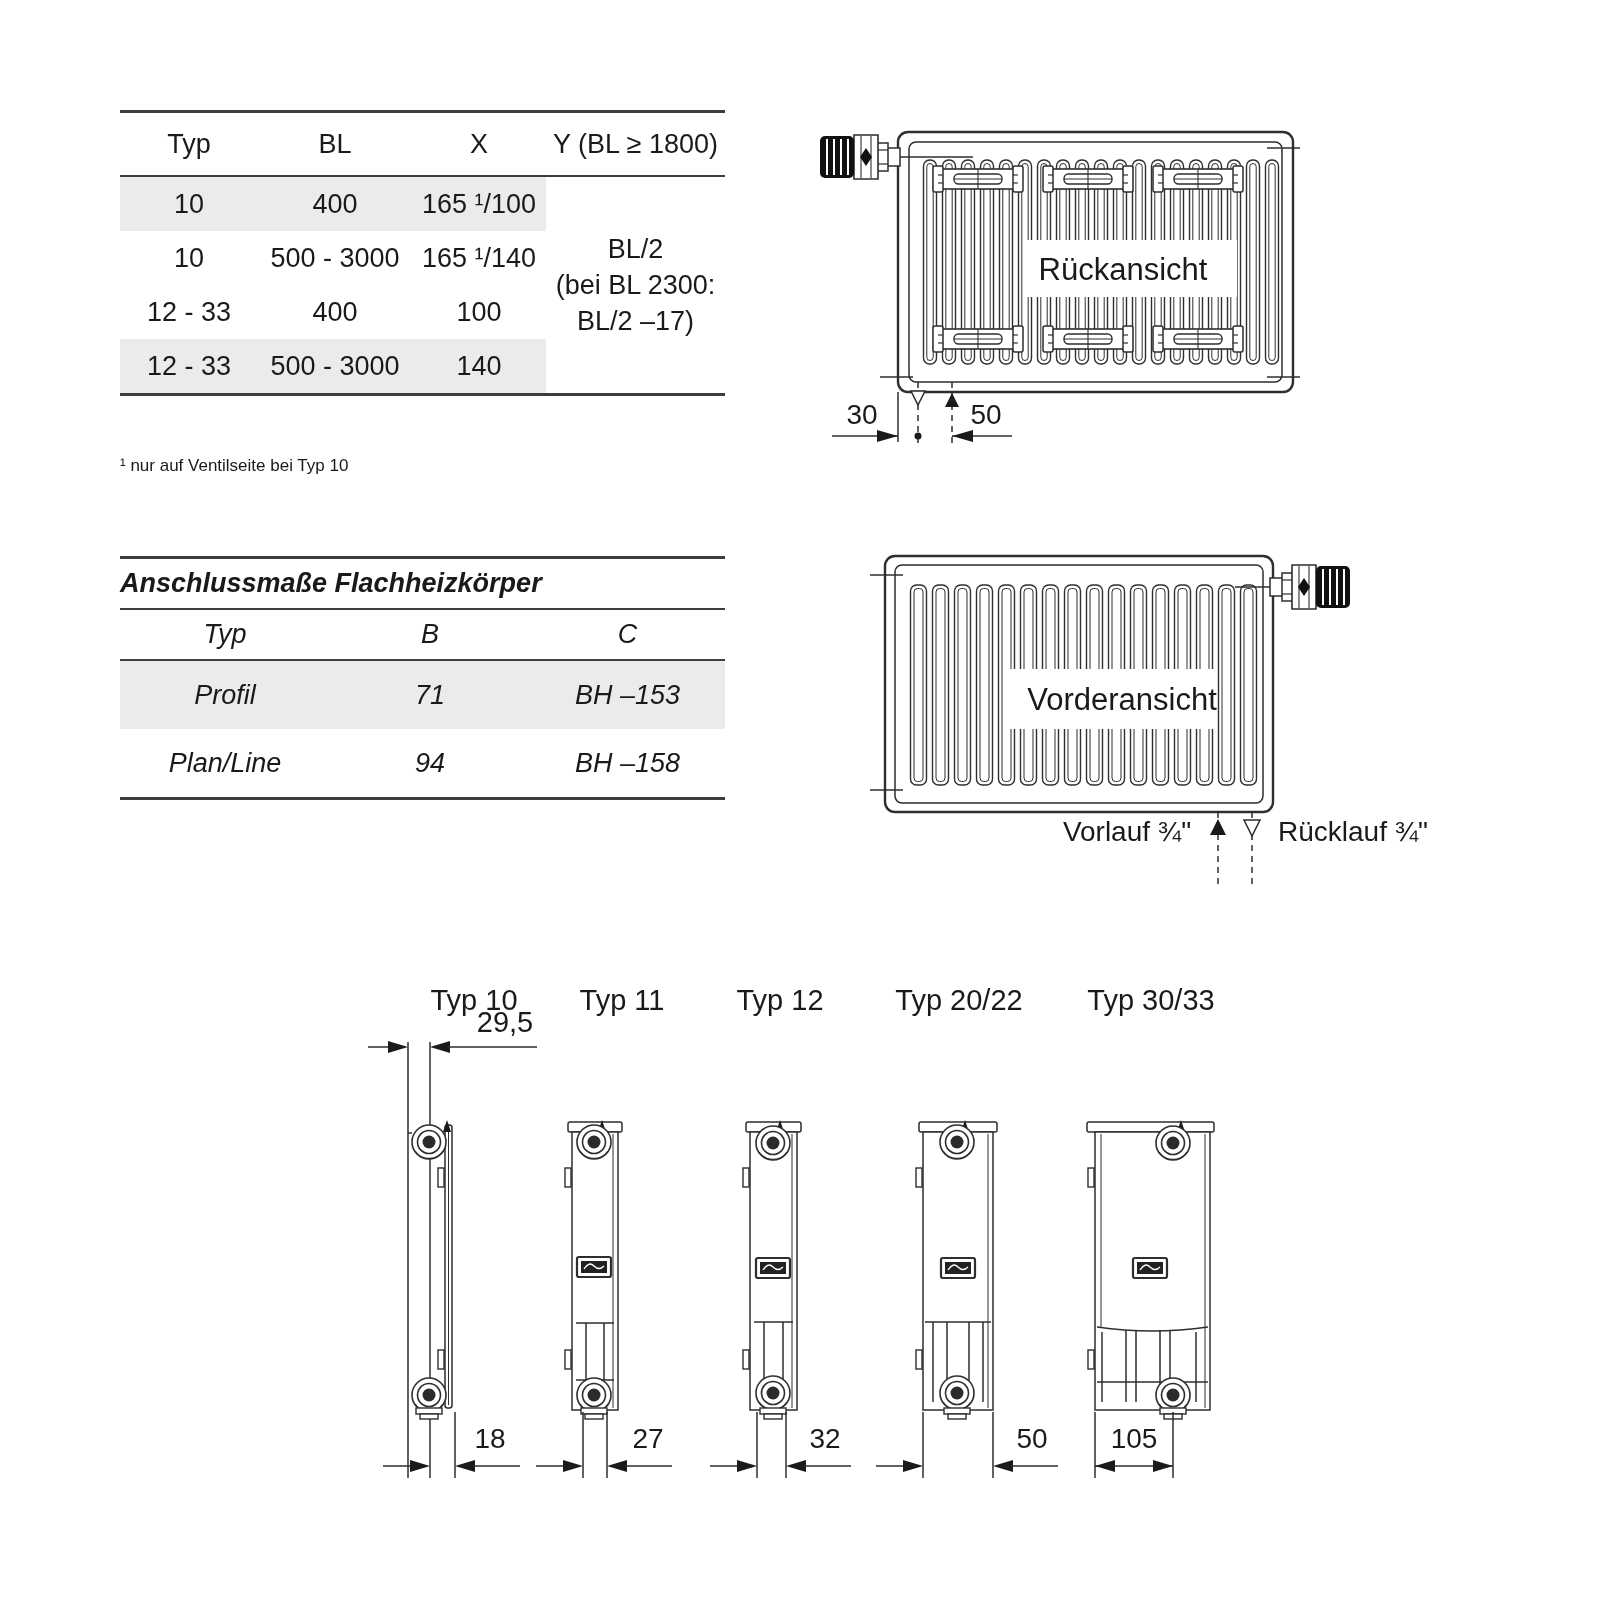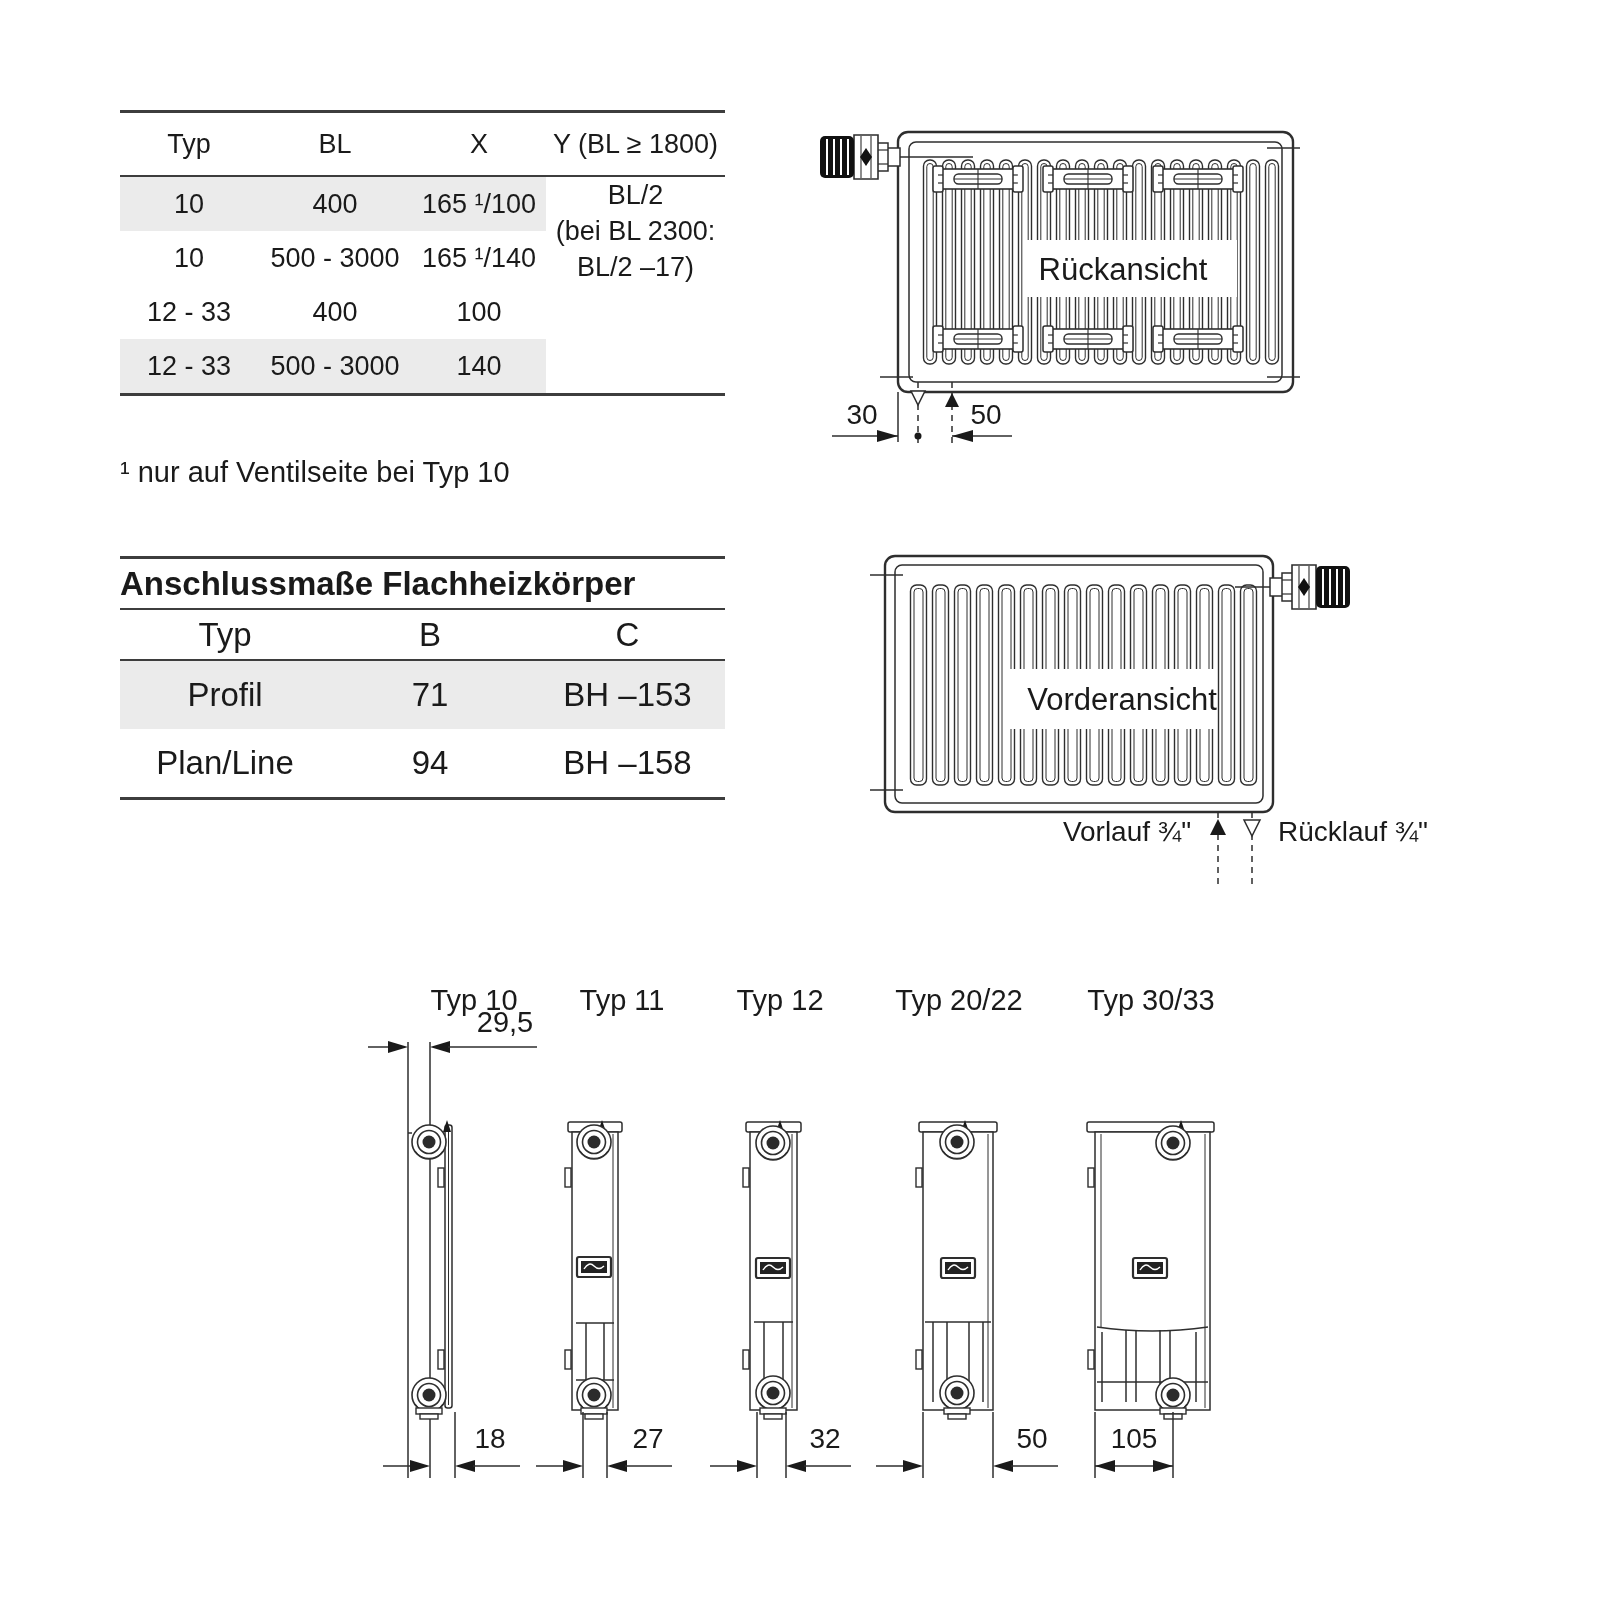--- a/index.html
+++ b/index.html
@@ -16,26 +16,26 @@
   
   .t1 { left:120px; top:110px; width:605px; border-top:3px solid #3d3d3d; border-bottom:3px solid #3d3d3d; font-size:27px; }
   .t1-header { display:flex; height:64px; border-bottom:2px solid #3d3d3d; }
   .t1-header .cell { display:flex; align-items:center; justify-content:center; }
   .t1-body { display:flex; }
   .t1-left { width:426px; }
   .t1-row { display:flex; height:54px; }
   .t1-row.shaded { background:#ebebeb; }
   .t1 .c1 { width:138px; } .t1 .c2 { width:154px; } .t1 .c3 { width:134px; } .t1 .c4 { width:179px; }
   .t1-row .cell { display:flex; align-items:center; justify-content:center; }
-  .t1-ycell { width:179px; display:flex; flex-direction:column; align-items:center; justify-content:flex-start; line-height:36px; text-align:center; background:#fff; }
-
-  .footnote { left:120px; top:456px; font-size:29px; }
+  .t1-ycell { width:179px; display:flex; flex-direction:column; align-items:center; justify-content:center; line-height:36px; text-align:center; background:#fff; }
+
+  .footnote { left:120px; top:456px; font-size:17px; }
 
   
-  .t2 { left:120px; top:556px; width:605px; border-top:3px solid #3d3d3d; border-bottom:3px solid #3d3d3d; font-size:33px; }
+  .t2 { left:120px; top:556px; width:605px; border-top:3px solid #3d3d3d; border-bottom:3px solid #3d3d3d; font-size:27px;font-style:italic; }
   .t2-title { height:51px; display:flex; align-items:center; font-weight:bold; border-bottom:2px solid #3d3d3d; }
   .t2-header { display:flex; height:51px; border-bottom:2px solid #3d3d3d; }
   .t2-row { display:flex; height:68px; }
   .t2-row.shaded { background:#ebebeb; }
   .t2 .cell { display:flex; align-items:center; justify-content:center; }
   .t2 .c1 { width:210px; } .t2 .c2 { width:200px; } .t2 .c3 { width:195px; }
 
   
   svg text { font-family:"Liberation Sans", sans-serif; fill:#1a1a1a; }
   .rear-svg  { left:780px; top:90px; }

